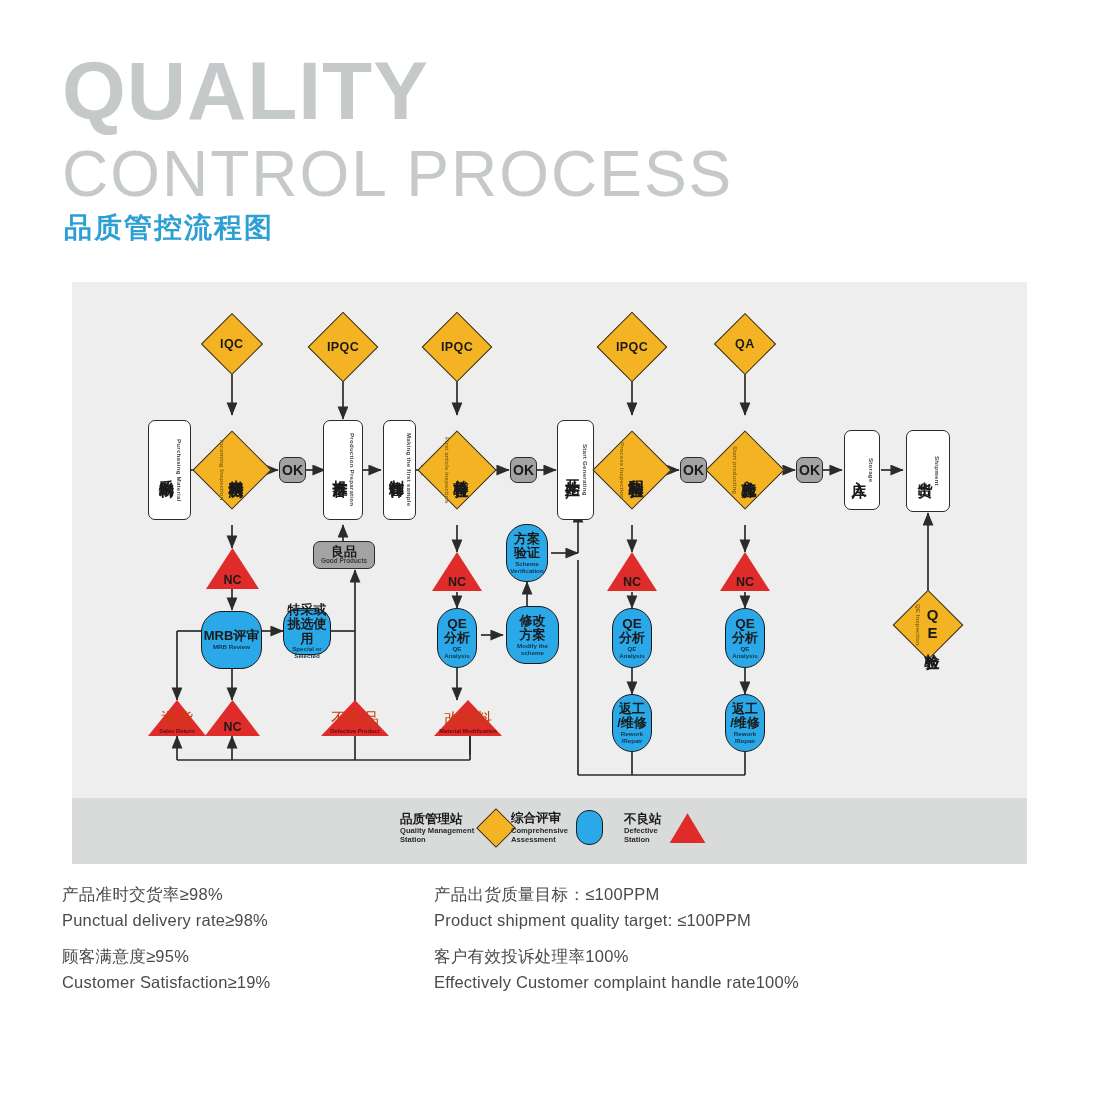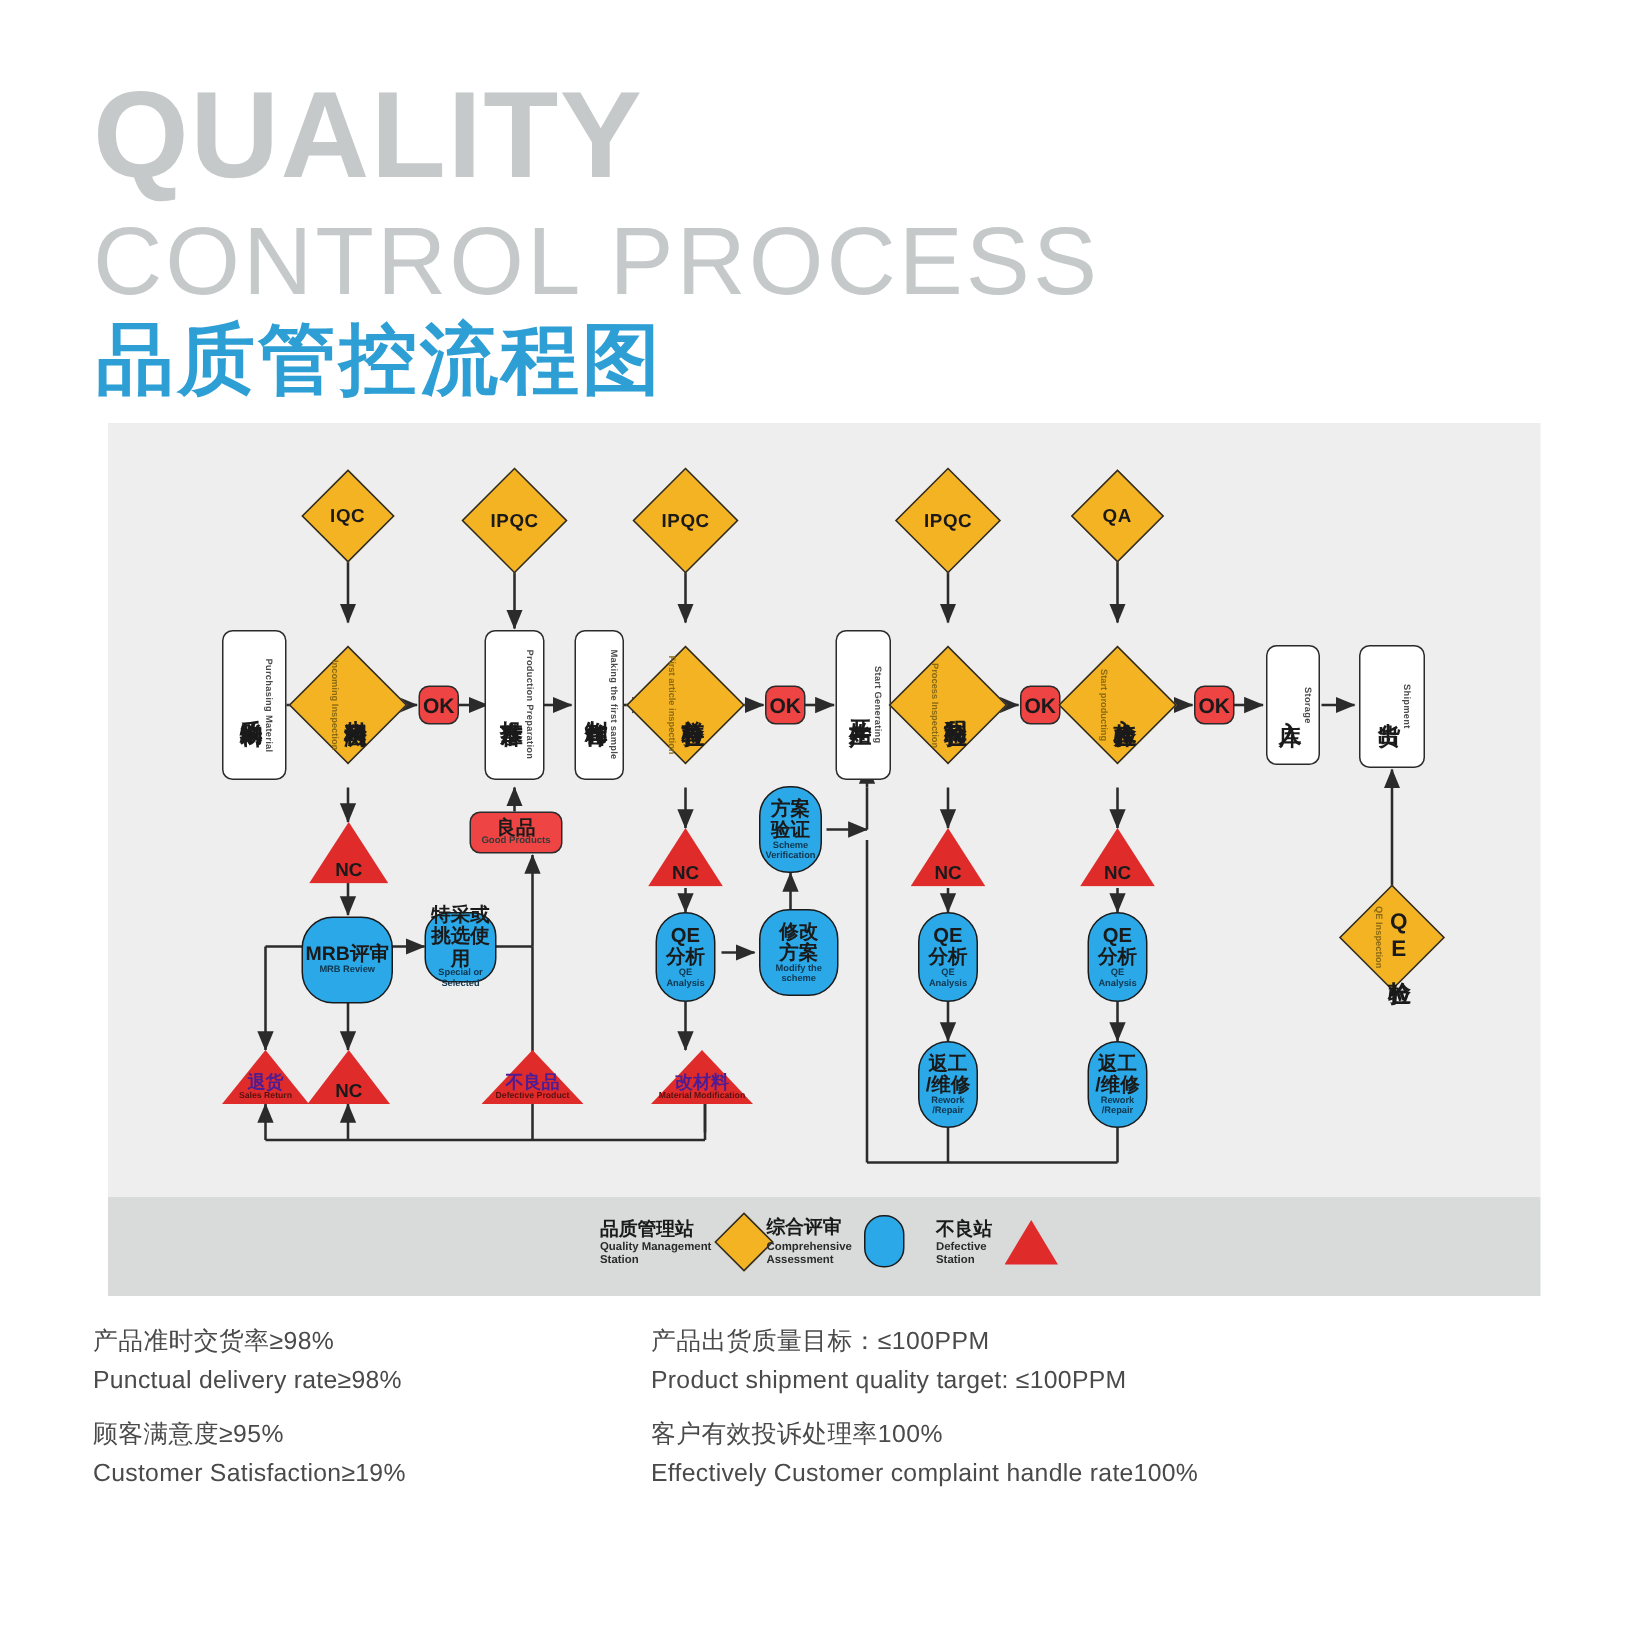--- a/index.html
+++ b/index.html
@@ -17,21 +17,21 @@
     font-size:82px;font-weight:bold;letter-spacing:1px;
     color:#c5c9c9;line-height:0.95;
   }
   .title-sub{
     position:absolute;left:62px;top:142px;
     font-size:64px;font-weight:normal;letter-spacing:2px;
     color:#c5c9c9;line-height:1;
   }
   .title-cn{
     position:absolute;left:64px;top:214px;
-    font-size:52px;font-weight:bold;letter-spacing:2px;
+    font-size:28px;font-weight:bold;letter-spacing:2px;
     color:#2e9fd4;line-height:1;
   }
 
   
   #diagram-panel{
     position:absolute;left:72px;top:282px;width:955px;height:516px;
     background:#eeeeee;
   }
   #legend-panel{
     position:absolute;left:72px;top:798px;width:955px;height:66px;
@@ -54,21 +54,21 @@
     font-size:15px;font-weight:bold;color:#1a1a1a;letter-spacing:1px;
   }
   .rect .en{
     writing-mode:vertical-rl;
     font-size:6.2px;font-weight:bold;color:#4a4a4a;letter-spacing:.2px;
     white-space:nowrap;
   }
 
   
   .hrect{
-    background:#ef4444;border:1.6px solid #2b2b2b;border-radius:7px;
+    background:#a3a3a3;border:1.6px solid #2b2b2b;border-radius:7px;
     display:flex;flex-direction:column;align-items:center;justify-content:center;
   }
   .hrect .cn{font-size:13px;font-weight:bold;color:#1a1a1a;line-height:1.05;}
   .hrect .en{font-size:6.4px;font-weight:bold;color:#3a3a3a;line-height:1.05;}
   .hrect .ok{font-size:14px;font-weight:bold;color:#1a1a1a;}
 
   
   .diamond{
     background:#f4b323;border:1.6px solid #2b2b2b;
     transform:rotate(45deg);
@@ -98,21 +98,21 @@
     width:100%;height:100%;
     background:#2b2b2b;
     clip-path:polygon(50% 0%,100% 100%,0% 100%);
     position:absolute;left:-1.4px;top:-1.4px;
     padding:1.4px;z-index:-1;
   }
   .tri .lbl{
     position:absolute;left:0;right:0;bottom:6%;
     display:flex;flex-direction:column;align-items:center;justify-content:flex-end;
   }
-  .tri .cn{font-size:12px;font-weight:bold;color:#4c1d95;line-height:1.05;}
+  .tri .cn{font-size:16px;font-weight:normal;color:#c2410c;line-height:1.05;}
   .tri .en{font-size:5.8px;font-weight:bold;color:#5a1010;line-height:1.05;white-space:nowrap;}
   .tri .nc{font-size:12.5px;font-weight:bold;color:#1a1a1a;}
 
   
   .cap{
     background:#2aa8e8;border:1.6px solid #1a1a1a;
     display:flex;flex-direction:column;align-items:center;justify-content:center;
     text-align:center;
   }
   .cap .cn{font-size:13px;font-weight:bold;color:#1a1a1a;line-height:1.12;}

